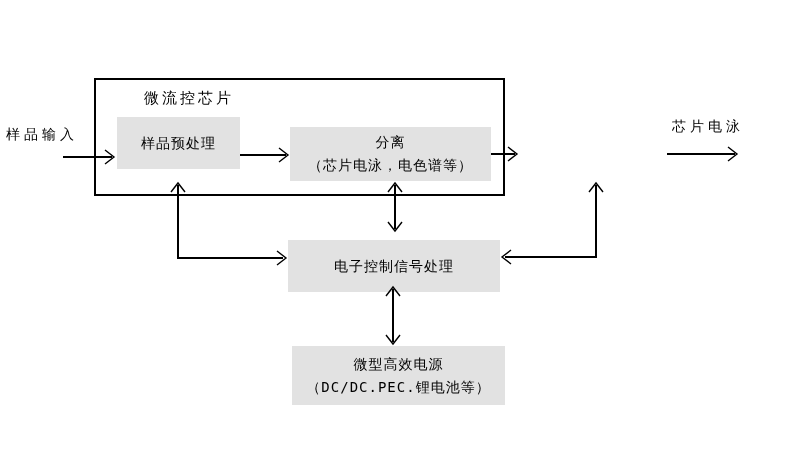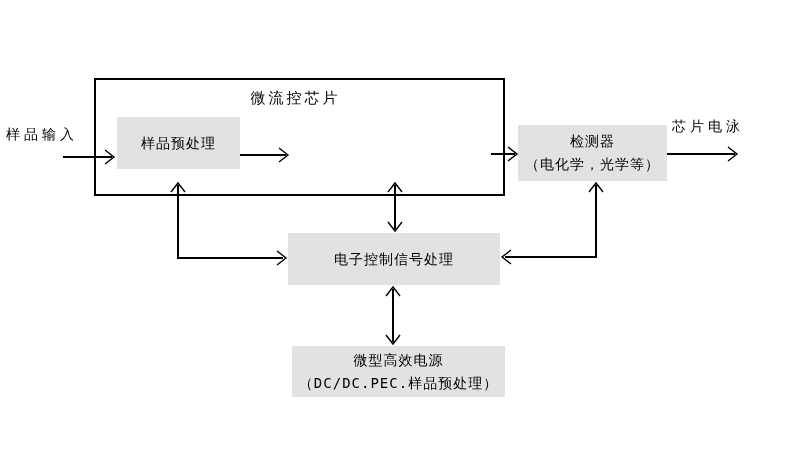--- a/index.html
+++ b/index.html
@@ -23,44 +23,44 @@
     width: 411px;
     height: 118px;
     border: 2px solid var(--ink, #000000);
     box-sizing: border-box;
   }
   .outer-title {
     position: absolute;
     left: 0;
     right: 8px;
     top: 9px;
-    text-align: center;
     font-size: 15px;
     letter-spacing: 3px;
     white-space: nowrap;
+    padding-left: 48px;
   }
   .node {
     position: absolute;
     background: var(--node-fill, #e2e2e2);
     display: flex;
     flex-direction: column;
     align-items: center;
     justify-content: center;
     text-align: center;
     font-size: 14px;
     line-height: 23px;
     letter-spacing: 1px;
     white-space: nowrap;
     box-sizing: border-box;
   }
   .node-pretreatment { left: 117px; top: 117px; width: 123px; height: 52px; }
   .node-separation   { left: 290px; top: 127px; width: 201px; height: 54px; }
   .node-detector     { left: 518px; top: 125px; width: 149px; height: 56px; }
-  .node-controller   { left: 288px; top: 233px; width: 212px; height: 52px; }
-  .node-power        { left: 292px; top: 346px; width: 213px; height: 51px; }
+  .node-controller   { left: 288px; top: 240px; width: 212px; height: 52px; }
+  .node-power        { left: 292px; top: 346px; width: 213px; height: 59px; }
   .side-label {
     position: absolute;
     font-size: 14px;
     letter-spacing: 4px;
     white-space: nowrap;
   }
   .label-input  { left: 6px;   top: 126px; }
   .label-output { left: 672px; top: 118px; }
   svg.wires {
     position: absolute;
@@ -89,33 +89,33 @@
   </div>
 
   <div class="side-label label-input">样品输入</div>
 
   <div class="side-label label-output">芯片电泳</div>
 
   <div class="node node-pretreatment">
     <div>样品预处理</div>
   </div>
 
+  <div class="node node-separation">
+    <div>分离</div>
+    <div>（芯片电泳，电色谱等）</div>
+  </div>
 
-  <div class="node node-detector">
-    <div>检测器</div>
-    <div>（电化学，光学等）</div>
-  </div>
 
   <div class="node node-controller">
     <div>电子控制信号处理</div>
   </div>
 
   <div class="node node-power">
     <div>微型高效电源</div>
-    <div>（DC/DC.PEC.样品预处理）</div>
+    <div>（DC/DC.PEC.锂电池等）</div>
   </div>
 
   <svg class="wires" width="800" height="458" viewBox="0 0 800 458">
 
     <g>
       <line class="shaft" x1="63" y1="157" x2="112" y2="157"></line>
       <polyline class="head" points="105,150 114,157 105,164"></polyline>
     </g>
 
     <g>

